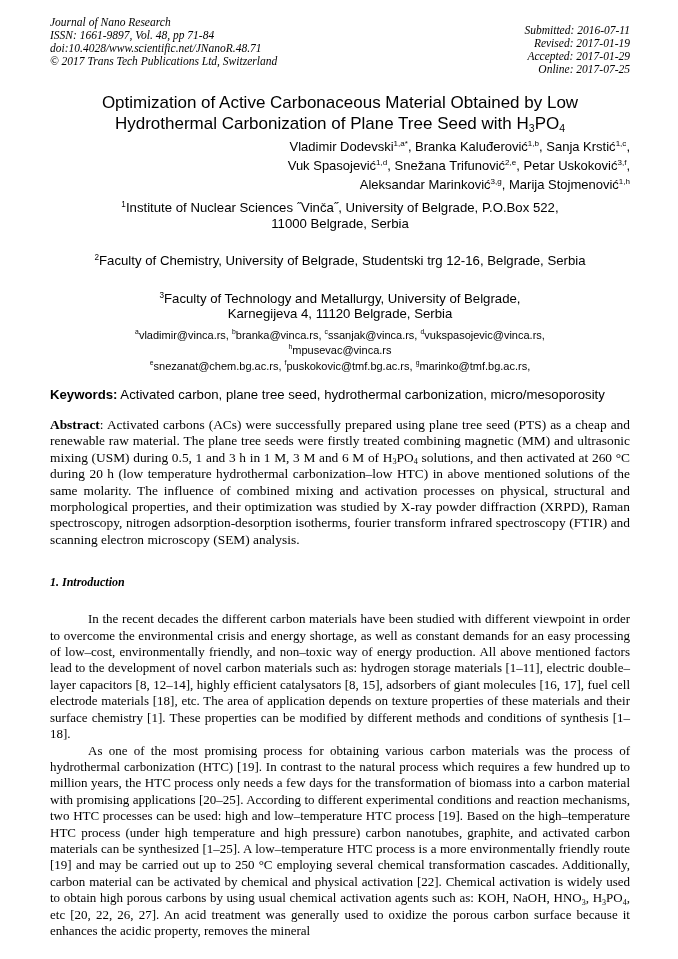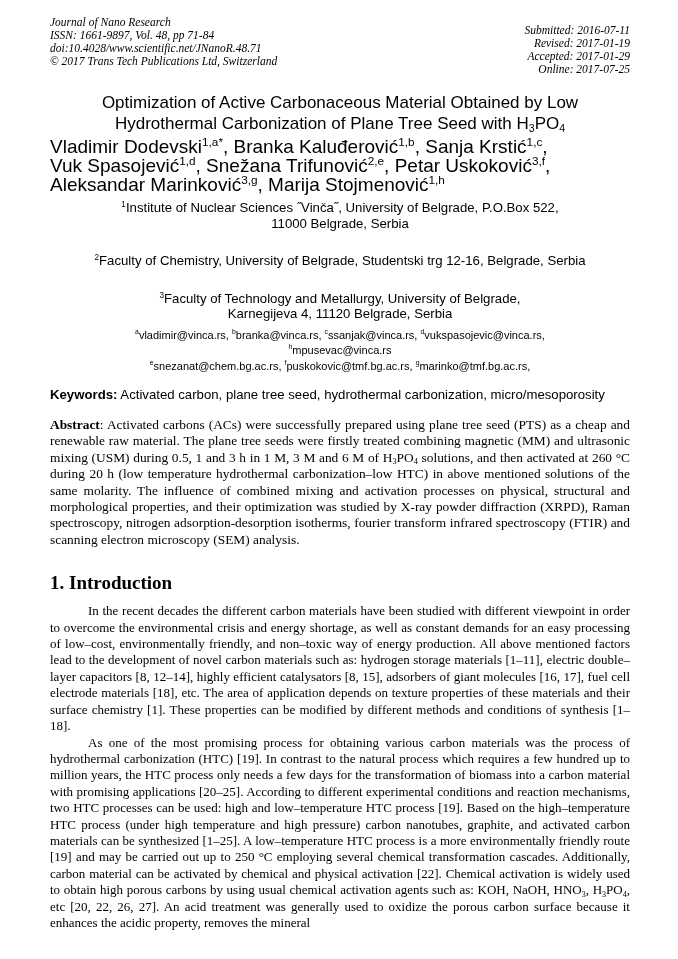--- a/index.html
+++ b/index.html
@@ -6,27 +6,27 @@
   html, body { margin: 0; padding: 0; background: #ffffff; }
   .page {
     width: 678px; height: 959px; margin: 0 auto; overflow: hidden;
     background: #ffffff; color: #000000;
     padding: 16px 48px 0 50px;
     font-family: "Liberation Serif", "DejaVu Serif", serif;
   }
   .masthead { display: flex; justify-content: space-between; font-style: italic; font-size: 11.5px; line-height: 13px; }
   .masthead .right { text-align: right; margin-top: 8px; }
   .title { margin: 16px 0 0; font-family: "Liberation Sans", "DejaVu Sans", sans-serif; font-weight: normal; font-size: 17px; line-height: 21px; text-align: center; }
-  .authors { margin-top: 3px; font-family: "Liberation Sans", "DejaVu Sans", sans-serif; font-size: 19px; line-height: 19px; text-align: left; }
+  .authors { margin-top: 3px; font-family: "Liberation Sans", "DejaVu Sans", sans-serif; font-size: 13px; line-height: 19px; text-align: right; }
   .affil { margin-top: 6px; font-family: "Liberation Sans", "DejaVu Sans", sans-serif; font-size: 13.2px; line-height: 15.5px; text-align: center; }
   .affil + .affil { margin-top: 22px; }
   .emails { margin-top: 6px; font-family: "Liberation Sans", "DejaVu Sans", sans-serif; font-size: 11px; line-height: 15.5px; text-align: center; }
   .keywords { margin: 13px 0 0; font-family: "Liberation Sans", "DejaVu Sans", sans-serif; font-size: 13.2px; line-height: 16px; }
   .abstract { margin: 14px 0 0; font-size: 13.4px; line-height: 16.4px; text-align: justify; }
-  .section-heading { margin: 26px 0 12px; font-size: 19px; line-height: 17px; font-weight: bold; }
+  .section-heading { margin: 26px 0 20px; font-size: 12px; line-height: 17px; font-weight: bold; font-style: italic; }
   .para { margin: 0; font-size: 13px; line-height: 16.4px; text-align: justify; text-indent: 38px; }
   sup { font-size: 0.62em; line-height: 0; vertical-align: super; }
   sub { font-size: 0.62em; line-height: 0; vertical-align: baseline; position: relative; top: 0.3em; }
 </style>
 </head>
 <body>
 
 <div class="page">
 
   <div class="masthead">

